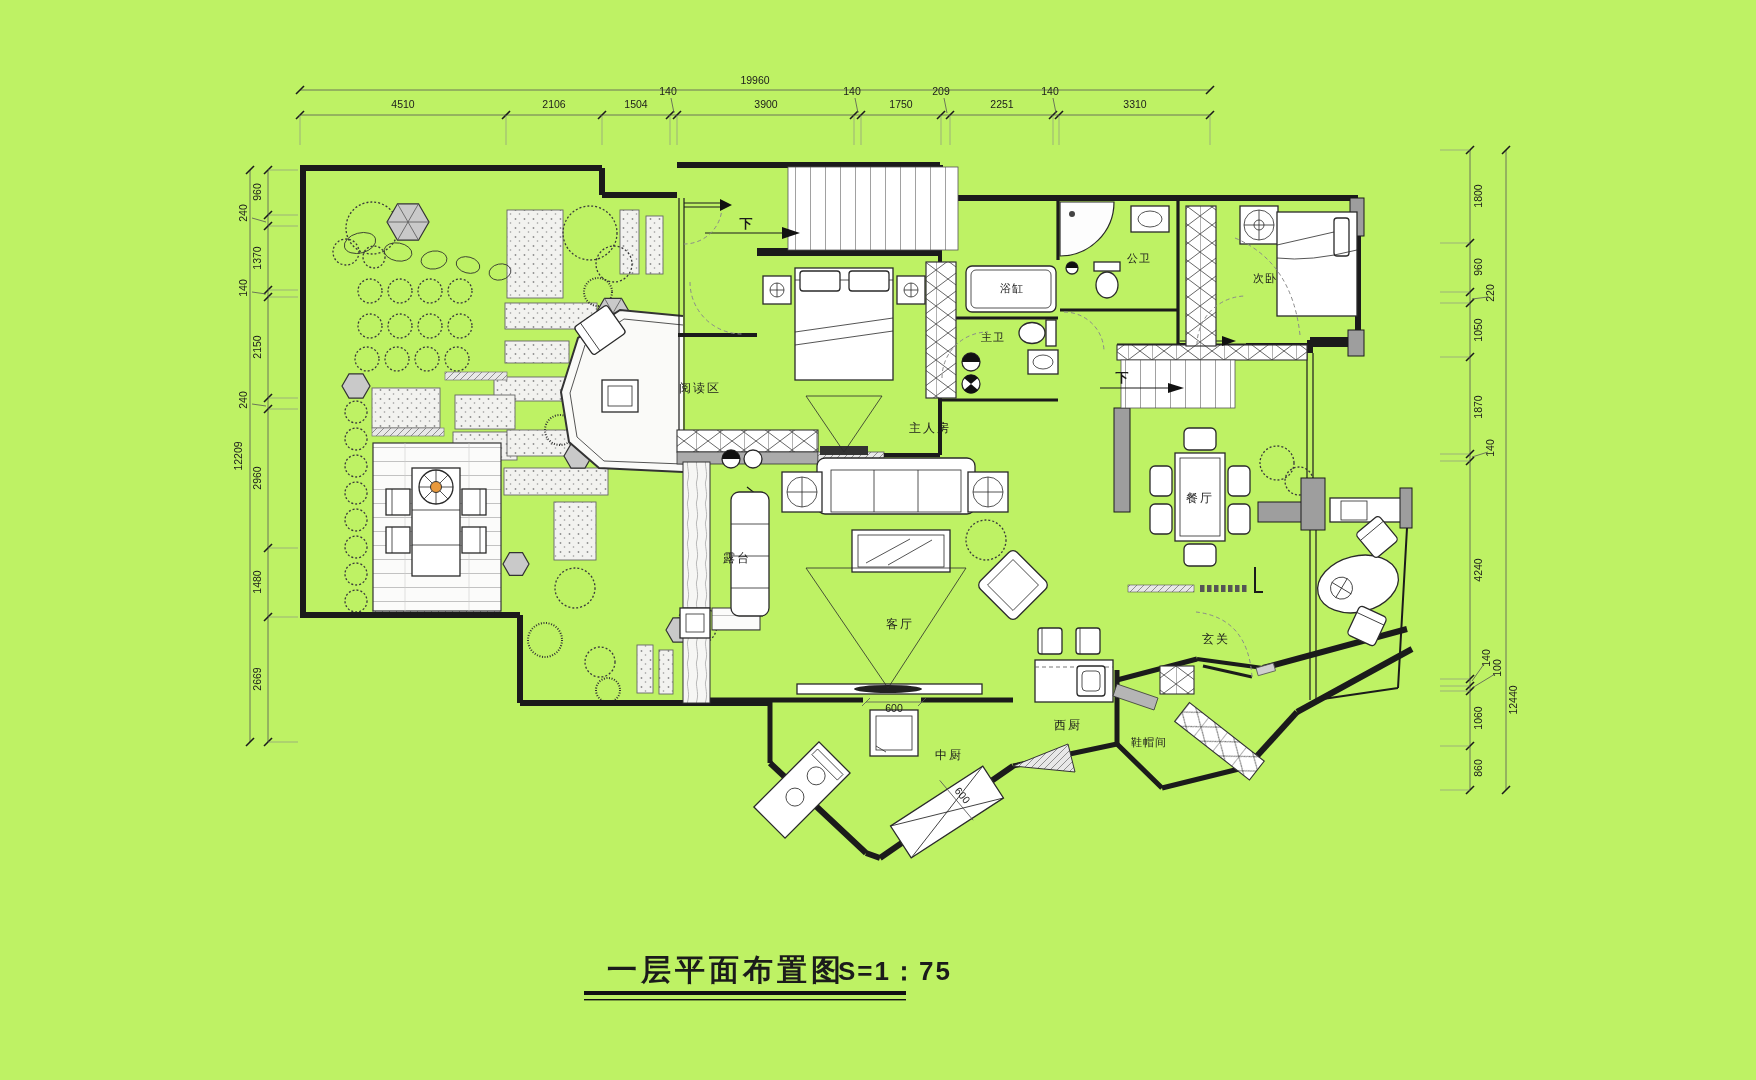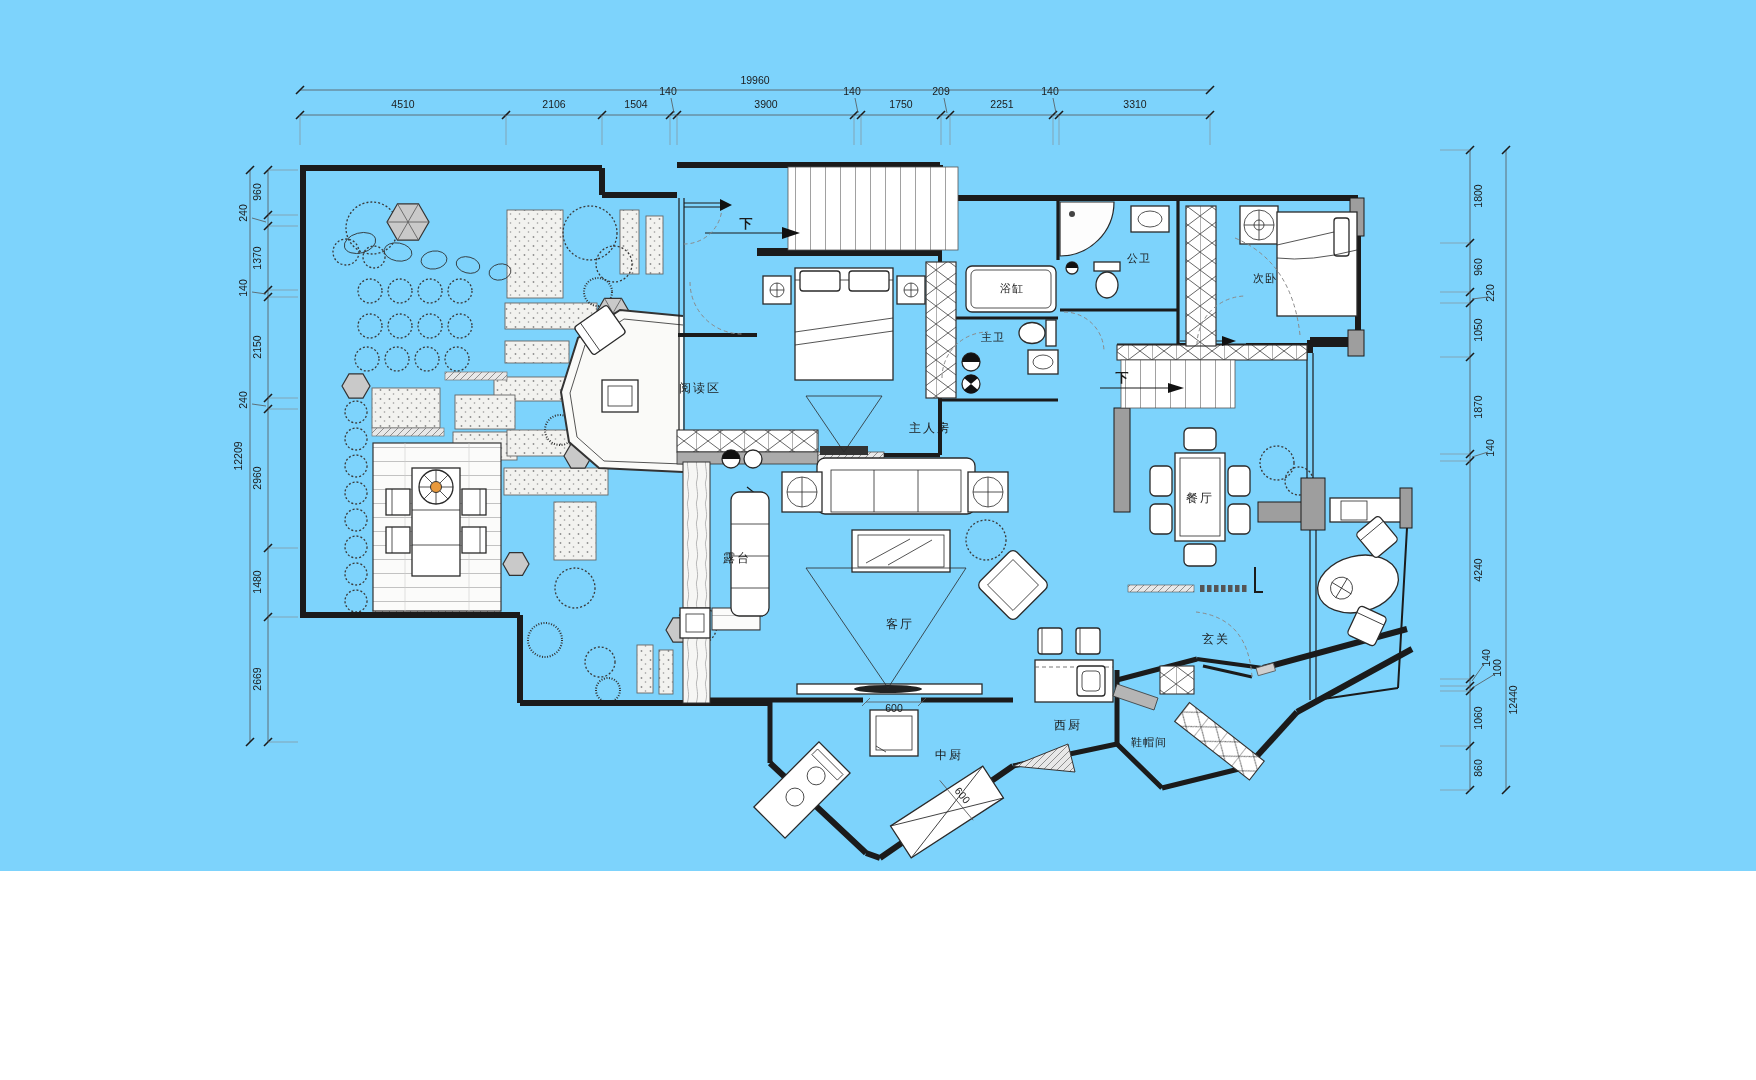--- a/index.html
+++ b/index.html
@@ -1,16 +1,16 @@
 <!DOCTYPE html>
 <html><head>
 <meta charset="utf-8">
 <style>
   html,body{margin:0;padding:0;background:#fff;}
-  .canvas{position:relative;width:1756px;height:871px;background:#7dd3fc;overflow:hidden;}
+  .canvas{position:relative;width:1756px;height:1080px;background:#bef264;overflow:hidden;}
   svg{display:block;}
   text{font-family:"Liberation Sans",sans-serif;fill:#1b1b1b;}
   .cjk{font-family:"DejaVu Sans",sans-serif;}
   .dim{font-size:10.5px;}
   .dimtotal{font-size:10.5px;}
   .room{font-size:12px;letter-spacing:2px;}
   .roomsm{font-size:11px;letter-spacing:1px;}
   .stair{font-size:13px;font-weight:bold;}
   .title-main{font-size:30px;font-weight:bold;letter-spacing:4px;}
   .title-scale{font-size:26px;font-weight:bold;letter-spacing:2px;}

